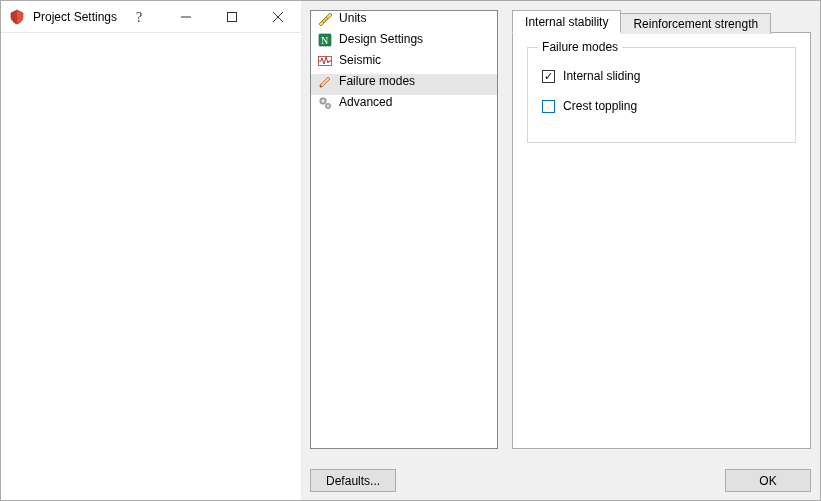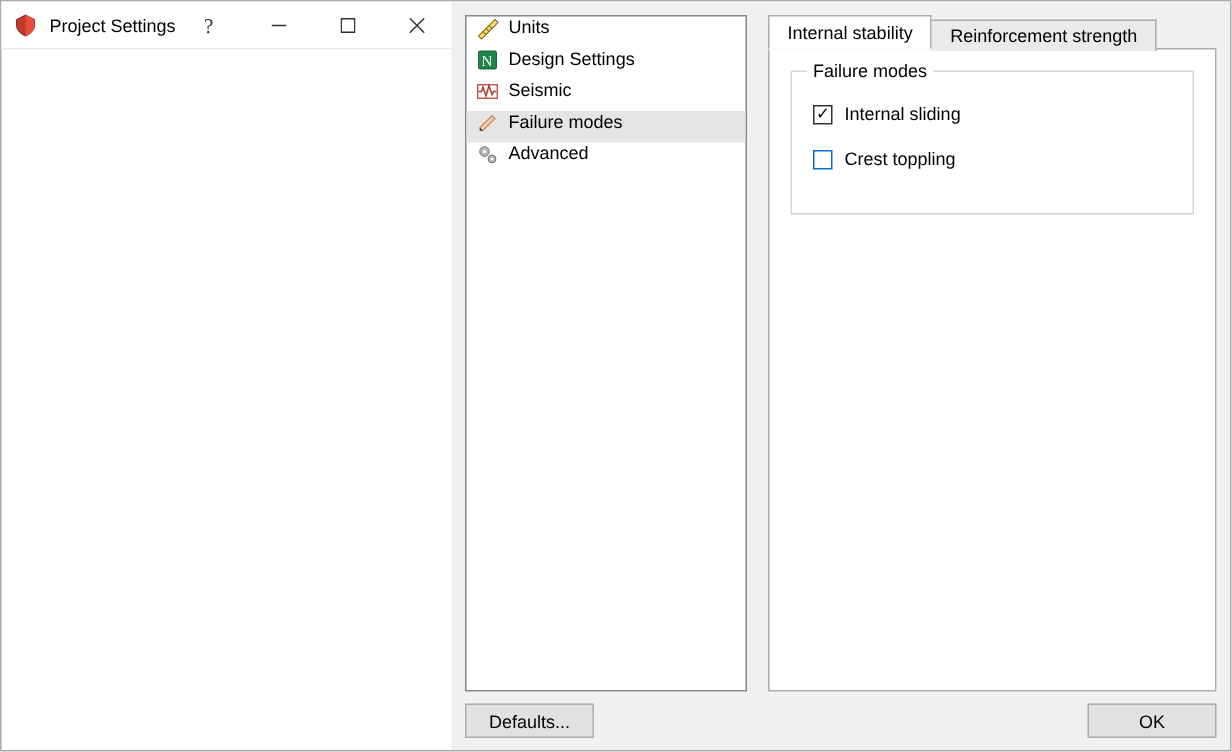--- a/index.html
+++ b/index.html
@@ -157,21 +157,21 @@
   }
   .checkbox.blue { border-color: #0072c6; }
   .checkmark {
     font-size: 11px;
     line-height: 1;
     color: #000;
   }
   .footer {
     display: flex;
     align-items: center;
-    padding-top: 8px;
+    padding-top: 20px;
     gap: 8px;
   }
   .footer .spacer { flex: 1; }
   .btn {
     min-width: 86px;
     height: 23px;
     border: 1px solid #adadad;
     background: #e1e1e1;
     display: inline-flex;
     align-items: center;

